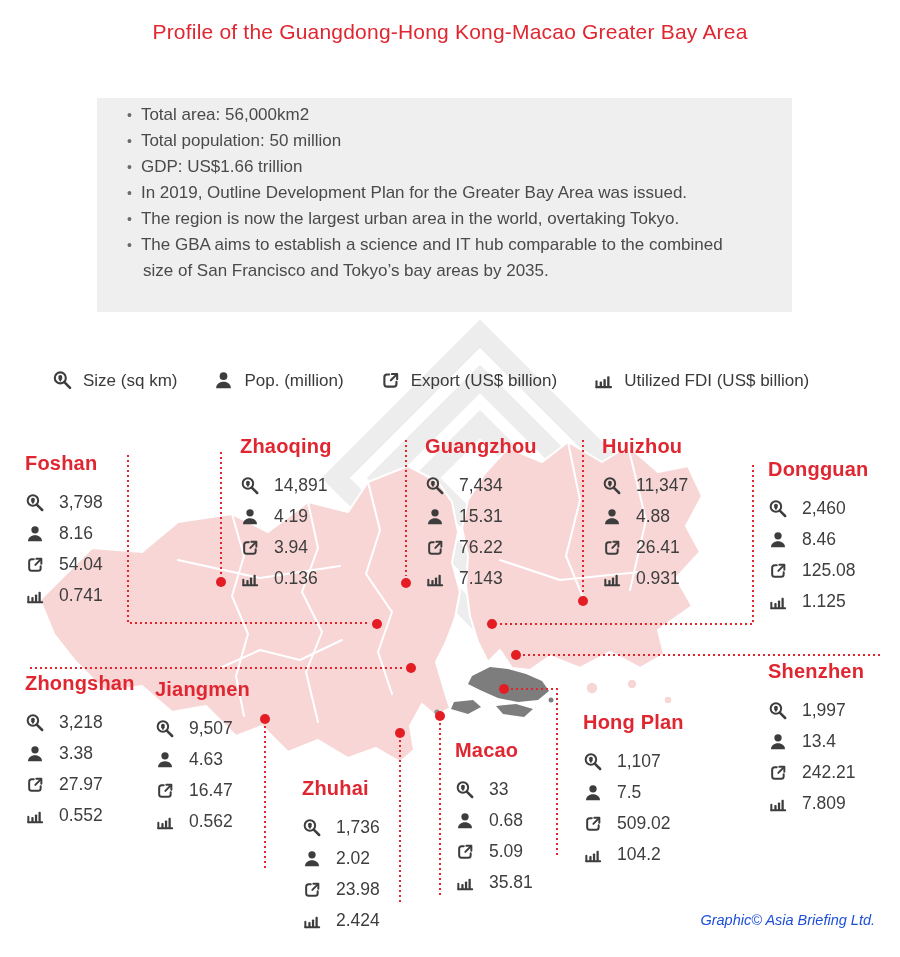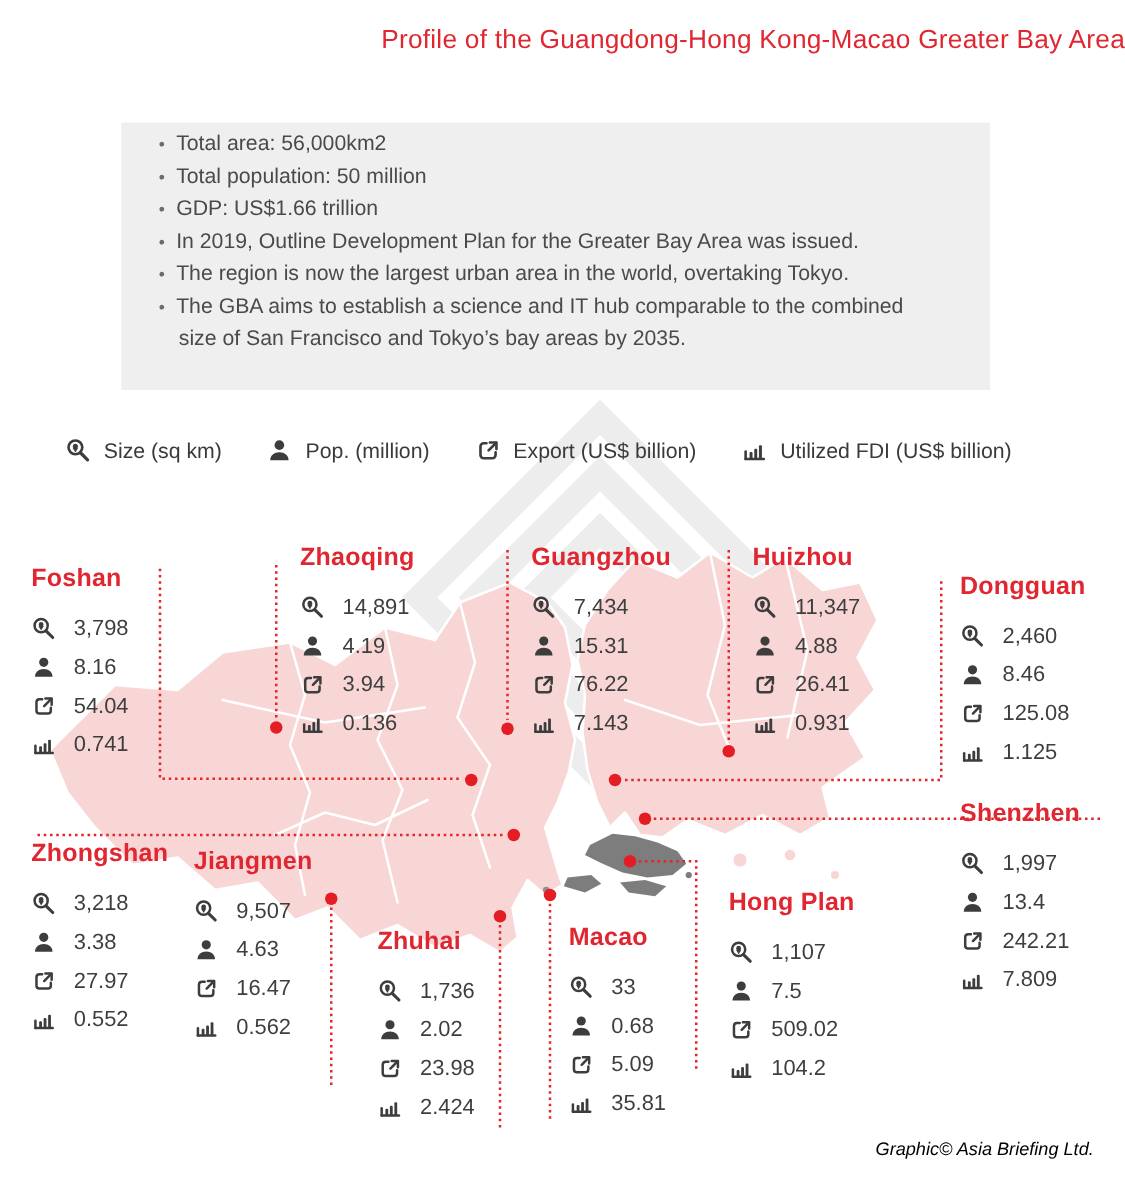--- a/index.html
+++ b/index.html
@@ -6,41 +6,41 @@
     --accent:#e02630; --dot:#e41d25; --line:#e3242b;
     --pink:#f8d6d6; --pink_light:#fbe4e4; --hk_gray:#7d7d7d;
     --box_gray:#efefef; --text_dark:#3e3e3e; --bullet_text:#4a4a4a; --watermark:#ededed;
   }
   html,body{margin:0;padding:0;background:#fff;}
   .canvas{position:relative;width:900px;height:957px;background:#fff;overflow:hidden;
           font-family:"Liberation Sans",sans-serif;}
   .bg-svg{position:absolute;left:0;top:0;z-index:0;}
   .layer{position:absolute;z-index:2;}
 
-  .page-title{left:0;top:20px;width:100%;text-align:right;font-size:21px;
+  .page-title{left:0;top:20px;width:100%;text-align:center;font-size:21px;
               color:var(--accent);letter-spacing:.2px;}
 
   .info-box{left:97px;top:98px;width:695px;height:214px;background:var(--box_gray);
             box-sizing:border-box;padding:4px 36px 0 30px;}
   .info-box ul{margin:0;padding:0;list-style:none;}
   .info-box li{font-size:17px;line-height:26px;color:var(--bullet_text);
                padding-left:16px;text-indent:-16px;}
   .info-box li::before{content:"•";color:#6b6b6b;margin-right:9px;font-size:14px;}
 
-  .legend{left:52px;top:350px;display:flex;gap:36px;}
+  .legend{left:52px;top:370px;display:flex;gap:36px;}
   .legend-item{display:flex;align-items:center;gap:10px;}
   .legend-item .lbl{font-size:17px;color:#3a3a3a;}
 
   .city{position:absolute;z-index:2;}
   .city h3{margin:0 0 12px 0;font-size:20px;font-weight:bold;color:var(--accent);letter-spacing:.2px;}
   .stat{display:flex;align-items:center;height:31px;}
   .stat .ic{width:24px;display:flex;justify-content:flex-start;}
   .stat .val{font-size:17.5px;color:var(--text_dark);margin-left:10px;}
 
-  .credit{right:25px;top:912px;font-size:14.5px;font-style:italic;color:#000000;}
+  .credit{right:25px;top:912px;font-size:14.5px;font-style:italic;color:#1d4ed8;}
 
   svg .land{fill:var(--pink);stroke:#fff;stroke-width:2;stroke-linejoin:round;}
   svg .islet{fill:var(--pink);stroke:#fff;stroke-width:1.5;}
   svg .border{fill:none;stroke:#fff;stroke-width:2;stroke-linejoin:round;stroke-linecap:round;}
   svg .hk{fill:var(--hk_gray);stroke:none;}
   svg .mo{fill:#8f8f8f;}
   svg .leader{fill:none;stroke:var(--line);stroke-width:2;stroke-dasharray:2 3;}
   svg .mapdot{fill:var(--dot);}
   svg .wm{fill:none;stroke:var(--watermark);stroke-width:20;}
   .icglyph{color:#3d3d3d;}
@@ -424,21 +424,21 @@
     <div class="stat">
         <span class="ic">
           <svg class="icglyph" width="20" height="20">
             <use href="#i-fdi"></use>
           </svg>
         </span>
         <span class="val">0.562</span>
       </div>
   </div>
 
-  <div class="city" style="left:302px;top:742px">
+  <div class="city" style="left:302px;top:777px">
     <h3>Zhuhai</h3>
     <div class="stat">
         <span class="ic">
           <svg class="icglyph" width="20" height="20">
             <use href="#i-size"></use>
           </svg>
         </span>
         <span class="val">1,736</span>
       </div>
     <div class="stat">
@@ -532,21 +532,21 @@
     <div class="stat">
         <span class="ic">
           <svg class="icglyph" width="20" height="20">
             <use href="#i-fdi"></use>
           </svg>
         </span>
         <span class="val">104.2</span>
       </div>
   </div>
 
-  <div class="city" style="left:768px;top:640px">
+  <div class="city" style="left:768px;top:660px">
     <h3>Shenzhen</h3>
     <div class="stat">
         <span class="ic">
           <svg class="icglyph" width="20" height="20">
             <use href="#i-size"></use>
           </svg>
         </span>
         <span class="val">1,997</span>
       </div>
     <div class="stat">

